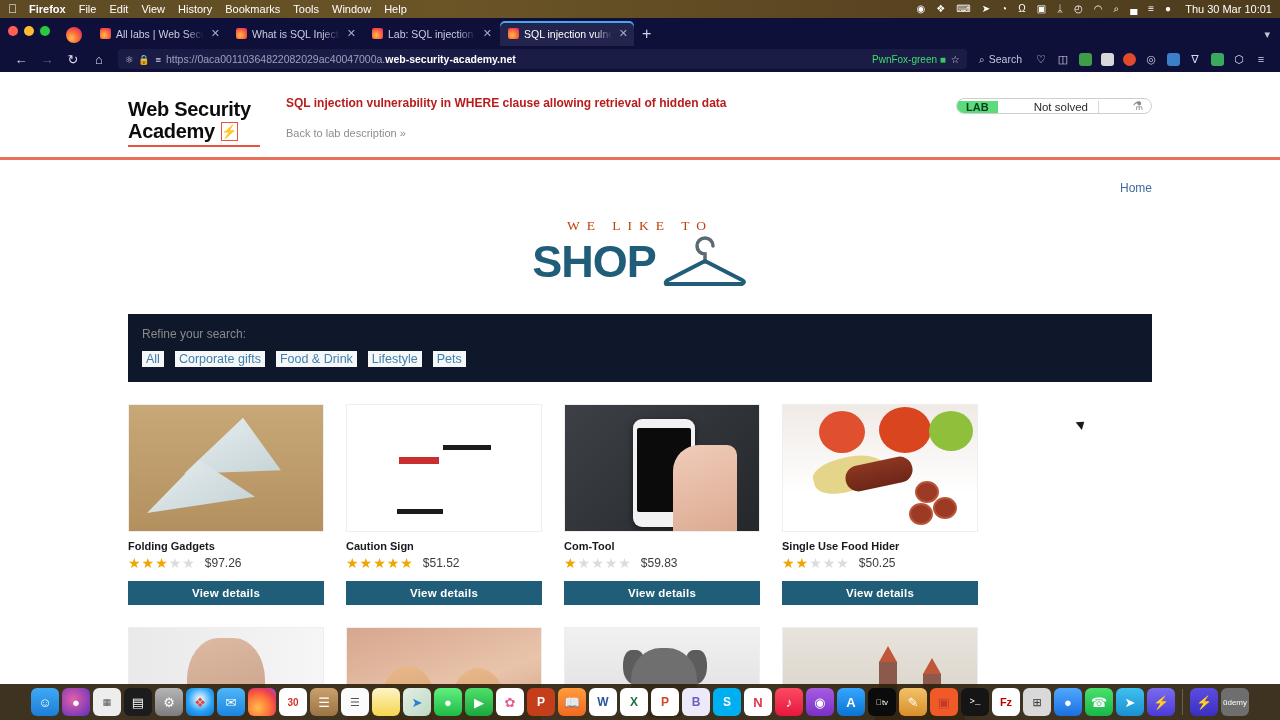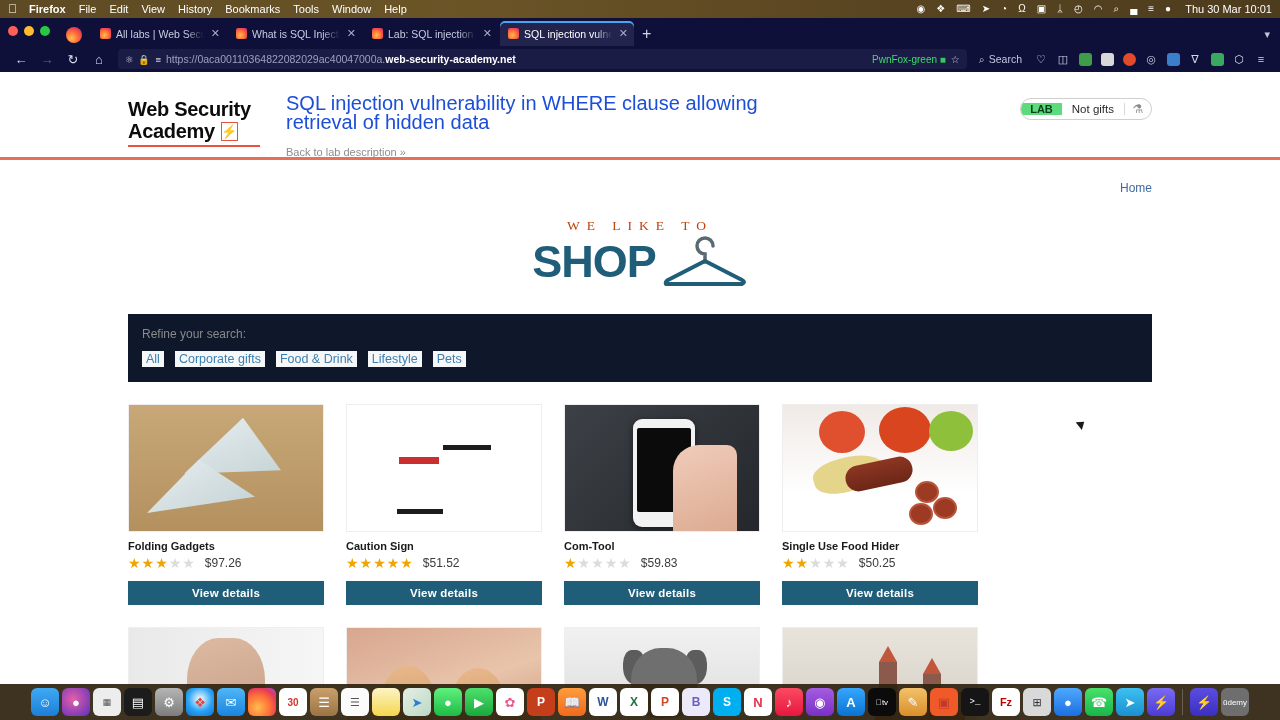--- a/index.html
+++ b/index.html
@@ -93,26 +93,26 @@
   .labinner { width: 1024px; margin: 8px auto; display: flex; align-items: flex-start; }
   .wsa-logo { width: 150px; flex: 0 0 150px; padding-top: 4px; }
   .wsa-logo .l1, .wsa-logo .l2 { font-size: 20px; font-weight: bold; color: #0c0c0c; letter-spacing: -0.3px; line-height: 22px; }
   .wsa-logo .l2row { display: flex; align-items: center; gap: 6px; }
   .wsa-bolt {
     width: 17px; height: 19px; border: 1.5px solid #e8523f; color: #e8523f;
     display: flex; align-items: center; justify-content: center; font-size: 13px; line-height: 1;
   }
   .wsa-rule { height: 2px; background: #e8523f; width: 132px; margin-top: 3px; }
   .labtitlewrap { flex: 1; padding-left: 8px; }
-  .labtitle { font-size: 20px; color: #1d4ed8; font-weight: normal; line-height: 19px; max-width: 530px; }
+  .labtitle { font-size: 12px; color: #b91c1c; font-weight: bold; line-height: 19px; max-width: 530px; }
   .backlink { font-size: 11px; color: #8d8d8d; margin-top: 14px; display: inline-block; }
   .backlink .chev2 { letter-spacing: -1px; }
   .labstatus {
-    display: flex; align-items: center; border: 1px solid #cfcfcf; border-radius: 13px;
-    overflow: hidden; height: 22px; margin-top: 4px; background: #fff;
+    display: flex; align-items: flex-end; border: 1px solid #cfcfcf; border-radius: 13px;
+    overflow: hidden; height: 16px; margin-top: 4px; background: #fff; gap: 26px;
   }
   .labstatus .badge { background: #5cdb7d; color: #0b3d1a; font-weight: bold; font-size: 11px; padding: 0 9px; display: flex; align-items: center; }
   .labstatus .statetext { font-size: 11.5px; color: #2b2b2b; padding: 0 10px; display: flex; align-items: center; border-right: 1px solid #d8d8d8; }
   .labstatus .flask { width: 26px; display: flex; align-items: center; justify-content: center; font-size: 12px; color: #8a8a8a; }
 
   
   .page { width: 100%; background: #fff; }
   .pagewrap { width: 1024px; margin: 0 auto; position: relative; }
   .homerow { text-align: right; padding: 18px 0 0 0; }
   .homelink { color: #3f6a9e; font-size: 12px; }
@@ -329,21 +329,21 @@
         <span class="wsa-bolt">⚡</span>
       </div>
       <div class="wsa-rule"></div>
     </div>
     <div class="labtitlewrap">
       <h1 class="labtitle">SQL injection vulnerability in WHERE clause allowing retrieval of hidden data</h1>
       <a class="backlink"><span>Back to lab description</span> <span class="chev2">»</span></a>
     </div>
     <div class="labstatus">
       <span class="badge">LAB</span>
-      <span class="statetext">Not gifts</span>
+      <span class="statetext">Not solved</span>
       <span class="flask">⚗</span>
     </div>
   </div>
 </div>
 
 <div class="page">
   <div class="pagewrap">
     <div class="homerow">
       <a class="homelink">Home</a>
     </div>

